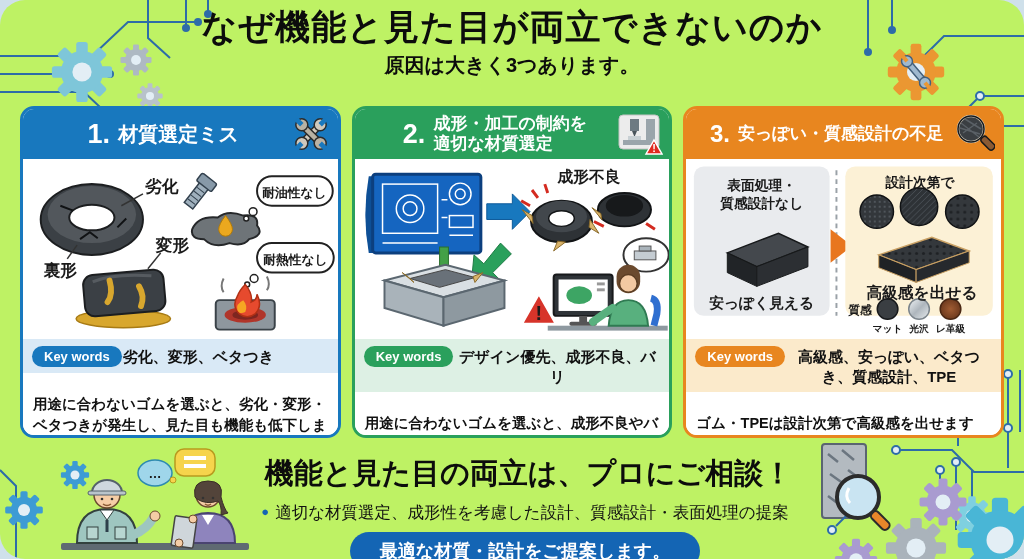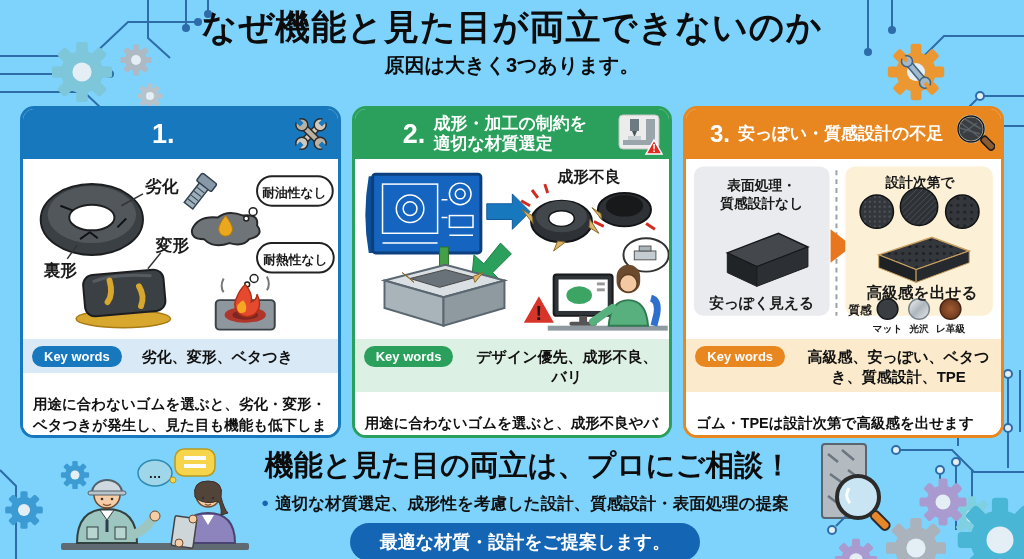--- a/index.html
+++ b/index.html
@@ -1,43 +1,43 @@
 <!DOCTYPE html>
 <html><head>
 <meta charset="utf-8">
 <style>
   html,body{margin:0;padding:0;background:#cfe0ea;}
-  .stage{position:relative;width:1024px;height:559px;overflow:hidden;background:#7dd3fc;
-         font-family:"Liberation Sans","DejaVu Sans",sans-serif;color:#111;}
+  .stage{position:relative;width:1024px;height:559px;overflow:hidden;background:#bef264;
+         font-family:"Liberation Sans","DejaVu Sans",sans-serif;color:#111;border-radius:25px;}
   svg{font-family:"Liberation Sans","DejaVu Sans",sans-serif;display:block;}
   .bg-svg{position:absolute;inset:0;z-index:0;}
   .title-block{position:absolute;top:4px;left:0;right:0;text-align:center;z-index:2;}
   .main-title{margin:0;font-size:35px;font-weight:900;color:#0c0c0c;letter-spacing:1px;}
   .main-subtitle{margin:1px 9px 0;font-size:20px;font-weight:800;color:#0c0c0c;}
   .cards{position:absolute;top:106px;left:20px;width:984px;height:332px;display:flex;gap:11px;z-index:2;}
   .card{flex:1 1 0;background:#fff;border-radius:14px;border:3px solid;display:flex;flex-direction:column;overflow:hidden;}
   .c1{border-color:#1878be}.c2{border-color:#2aa05c}.c3{border-color:#e8861f}
   .card-header{flex:0 0 50px;display:flex;align-items:center;justify-content:center;gap:8px;
                position:relative;color:#fff;padding:0 44px 0 10px;}
   .c1 .card-header{background:#1878be}.c2 .card-header{background:#2aa05c}.c3 .card-header{background:#e8861f}
   .card-num{font-size:27px;font-weight:900;line-height:1;}
   .card-title{font-size:20px;font-weight:800;white-space:pre-line;line-height:1.15;}
   .c2 .card-title,.c3 .card-title{font-size:17px}
   .c3 .card-num{font-size:24px}
   .header-icon{position:absolute;right:6px;top:50%;transform:translateY(-50%);}
   .illus{flex:0 0 180px;width:100%;background:#fff;}
-  .kw-row{display:flex;align-items:flex-start;gap:20px;padding:6px 9px;flex:0 0 auto;}
+  .kw-row{display:flex;align-items:flex-start;gap:1px;padding:6px 9px;flex:0 0 auto;}
   .c1 .kw-row{background:#d9e9f6}.c2 .kw-row{background:#ddf0e4}.c3 .kw-row{background:#fbeacb}
   .kw-pill{color:#fff;font-weight:800;font-size:13px;padding:3px 12px;border-radius:999px;white-space:nowrap;margin-top:1px;}
   .c1 .kw-pill{background:#1878be}.c2 .kw-pill{background:#2aa05c}.c3 .kw-pill{background:#e8861f}
   .kw-text{font-size:15px;font-weight:800;line-height:1.3;padding-top:2px;text-align:center;}
   .desc{flex:1;background:#fff;padding:21px 10px 4px;font-size:14.5px;font-weight:700;line-height:1.42;}
   .footer{position:absolute;left:215px;top:446px;width:620px;text-align:center;z-index:2;}
-  .footer-heading{margin:0;font-size:29px;font-weight:900;color:#0c0c0c;padding-left:7px;}
-  .bullet-line{margin-top:7px;font-size:16.5px;font-weight:700;}
+  .footer-heading{margin:8px;font-size:29px;font-weight:900;color:#0c0c0c;padding-left:7px;}
+  .bullet-line{margin-top:7px;font-size:16.5px;font-weight:400;}
   .bullet-dot{color:#1465b4;font-size:13px;margin-right:6px;vertical-align:2px;}
   .cta-pill{display:inline-block;margin-top:8px;background:#1465b4;color:#fff;font-size:18px;font-weight:800;
             padding:7px 30px;border-radius:999px;}
   .people-svg{position:absolute;left:55px;top:443px;z-index:2;}
   .sl{font-weight:700;fill:#1a1a1a;text-anchor:middle;}
   .wh{stroke:#fff;stroke-width:1.5;fill:none;}
 </style>
 </head>
 <body>
 
@@ -140,20 +140,21 @@
   <div class="title-block">
     <h1 class="main-title">なぜ機能と見た目が両立できないのか</h1>
     <p class="main-subtitle">原因は大きく3つあります。</p>
   </div>
 
   <div class="cards">
 
     <div class="card c1">
       <div class="card-header">
         <span class="card-num">1.</span>
+        <span class="card-title">材質選定ミス</span>
         <svg class="header-icon" width="42" height="40" viewBox="0 0 42 40">
           <g stroke="#2b2b2b" stroke-width="1.5">
             <g transform="rotate(45 21 20)">
               <rect x="18" y="7" width="6" height="26" rx="2.5" fill="#cfc9bd"></rect>
               <circle cx="21" cy="7" r="6" fill="#cfc9bd"></circle>
                 <rect x="18.6" y="-1" width="4.8" height="8" fill="#1878be" stroke="none"></rect>
               <circle cx="21" cy="33" r="6" fill="#cfc9bd"></circle>
                 <rect x="18.6" y="33" width="4.8" height="8" fill="#1878be" stroke="none"></rect>
             </g>
             <g transform="rotate(-45 21 20)">

